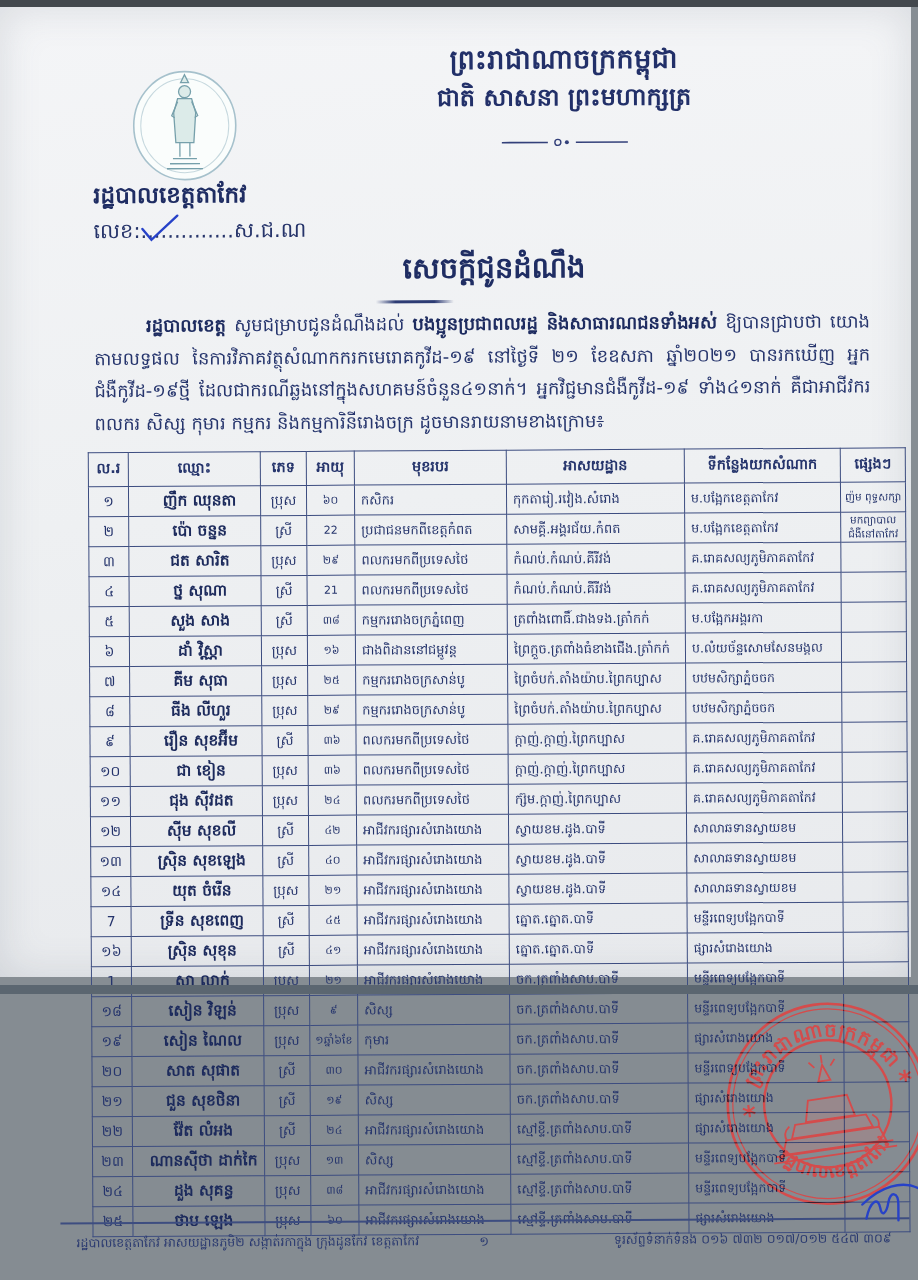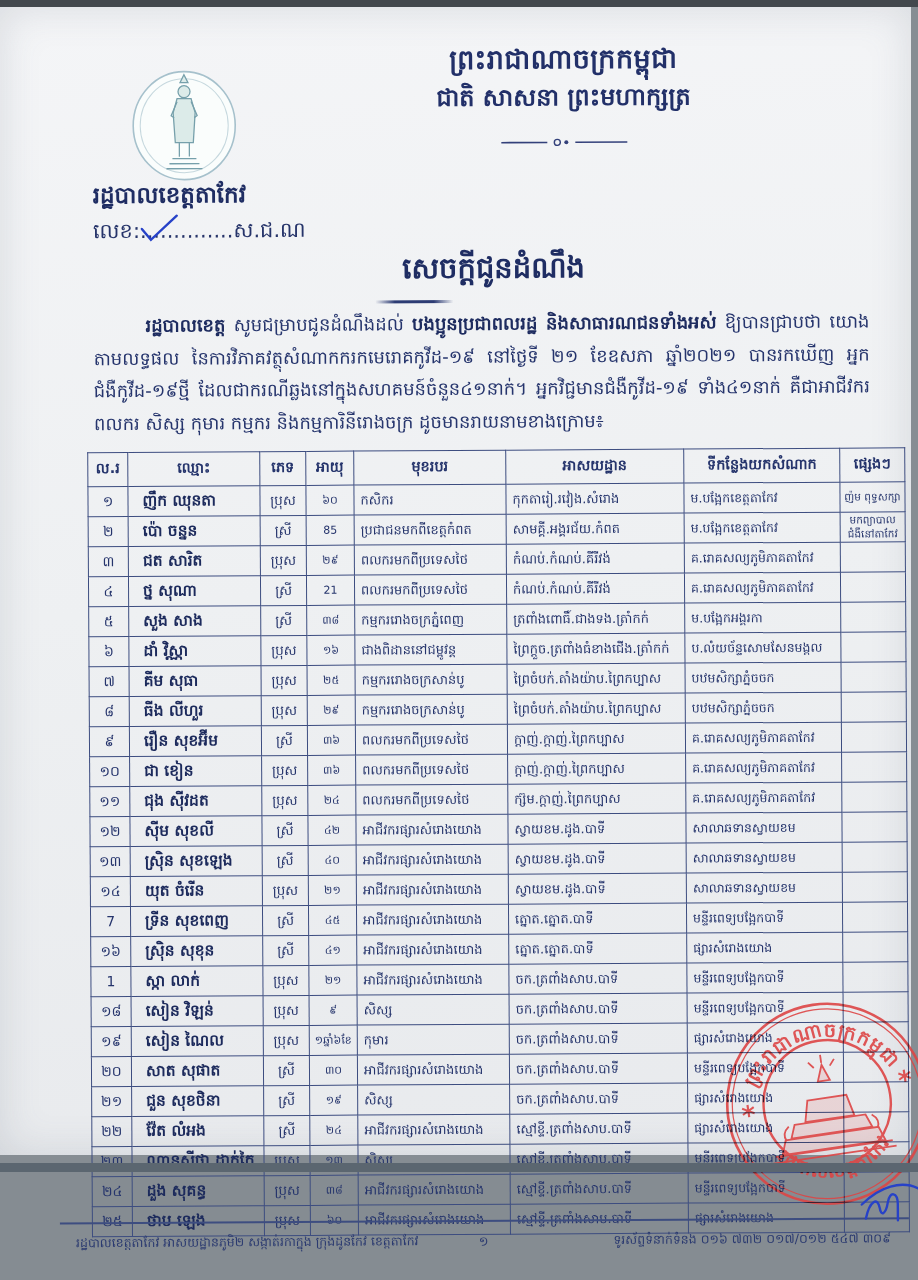--- a/index.html
+++ b/index.html
@@ -1,18 +1,18 @@
 <!DOCTYPE html>
 <html lang="km"><head>
 <meta charset="utf-8">
 <style>
   html,body{margin:0;padding:0;}
   body{width:918px;height:1280px;overflow:hidden;background:#858c92;
        font-family:"DejaVu Sans",sans-serif;}
-  .photo{position:relative;width:918px;height:1172px;background:#868d93;}
+  .photo{position:relative;width:918px;height:994px;background:#868d93;}
   .photo-top-band{position:absolute;left:0;top:0;right:0;height:7px;background:#43484d;}
   .photo-bottom-band{position:absolute;left:0;bottom:0;right:0;height:9px;background:#5b6670;}
   .paper{position:absolute;left:0;top:7px;right:7px;bottom:17px;
          background:linear-gradient(175deg,#f4f5f7 0%,#eef0f2 50%,#e8eaed 100%);
          box-shadow:inset 0 0 40px rgba(90,100,115,.18);}
   .content{position:absolute;inset:0;transform:rotate(-0.35deg);color:#26346a;}
 
   .head-center{position:absolute;left:240px;right:18px;top:36px;text-align:center;}
   .kingdom{font-size:27px;font-weight:bold;letter-spacing:.5px;color:#223069;line-height:1.25;}
   .motto{font-size:24px;font-weight:bold;color:#223069;margin-top:6px;}
@@ -32,21 +32,21 @@
   .para{position:absolute;left:95px;right:40px;top:301px;font-size:18px;line-height:32.5px;
         text-align:justify;text-indent:52px;color:#26356d;}
   .para b{color:#1e2c60;}
 
   table{border-collapse:collapse;table-layout:fixed;width:817px;position:absolute;left:88px;top:443px;
         background:transparent;}
   th,td{border:1.4px solid #3d4d80;color:#25346c;text-align:center;vertical-align:middle;
         padding:1px 4px;overflow:hidden;word-break:break-word;}
   th{font-weight:bold;font-size:14.5px;height:31px;}
   td{height:27px;font-size:13.5px;line-height:1.2;}
-  td.c-name{text-align:left;font-weight:bold;font-size:15.5px;padding-left:14px;color:#1c2a5c;}
+  td.c-name{text-align:center;font-weight:bold;font-size:15.5px;padding-left:14px;color:#1c2a5c;}
   td.c-occupation,td.c-address,td.c-sampling_place{text-align:left;padding-left:6px;font-size:13px;}
   td.c-sampling_place{font-size:12.5px;}
   td.c-note{font-size:10.5px;line-height:1.25;padding:1px 2px;text-align:center;}
   td.c-no{font-size:14px;}
   td.c-age{font-size:11px;}
 
   .footer-rule{position:absolute;left:56px;right:6px;top:1213px;height:4px;
                border-top:2.5px solid #3d4d80;}
   .footer{position:absolute;left:72px;right:24px;top:1226px;display:flex;align-items:flex-start;
           font-size:12.5px;color:#2b3a70;}
@@ -143,21 +143,21 @@
               <td class="c-age">៦០</td>
               <td class="c-occupation">កសិករ</td>
               <td class="c-address">កុកតារៀ.រវៀង.សំរោង</td>
               <td class="c-sampling_place">ម.បង្អែកខេត្តតាកែវ</td>
               <td class="c-note">ញ៉ម ពុទ្ធសក្សា</td>
             </tr>
             <tr>
               <td class="c-no">២</td>
               <td class="c-name">ប៉ោ ចន្នន</td>
               <td class="c-gender">ស្រី</td>
-              <td class="c-age">85</td>
+              <td class="c-age">22</td>
               <td class="c-occupation">ប្រជាជនមកពីខេត្តកំពត</td>
               <td class="c-address">សាមគ្គី.អង្គរជ័យ.កំពត</td>
               <td class="c-sampling_place">ម.បង្អែកខេត្តតាកែវ</td>
               <td class="c-note">មកព្យាបាល ជំងឺនៅតាកែវ</td>
             </tr>
             <tr>
               <td class="c-no">៣</td>
               <td class="c-name">ជត សារិត</td>
               <td class="c-gender">ប្រុស</td>
               <td class="c-age">២៩</td>

